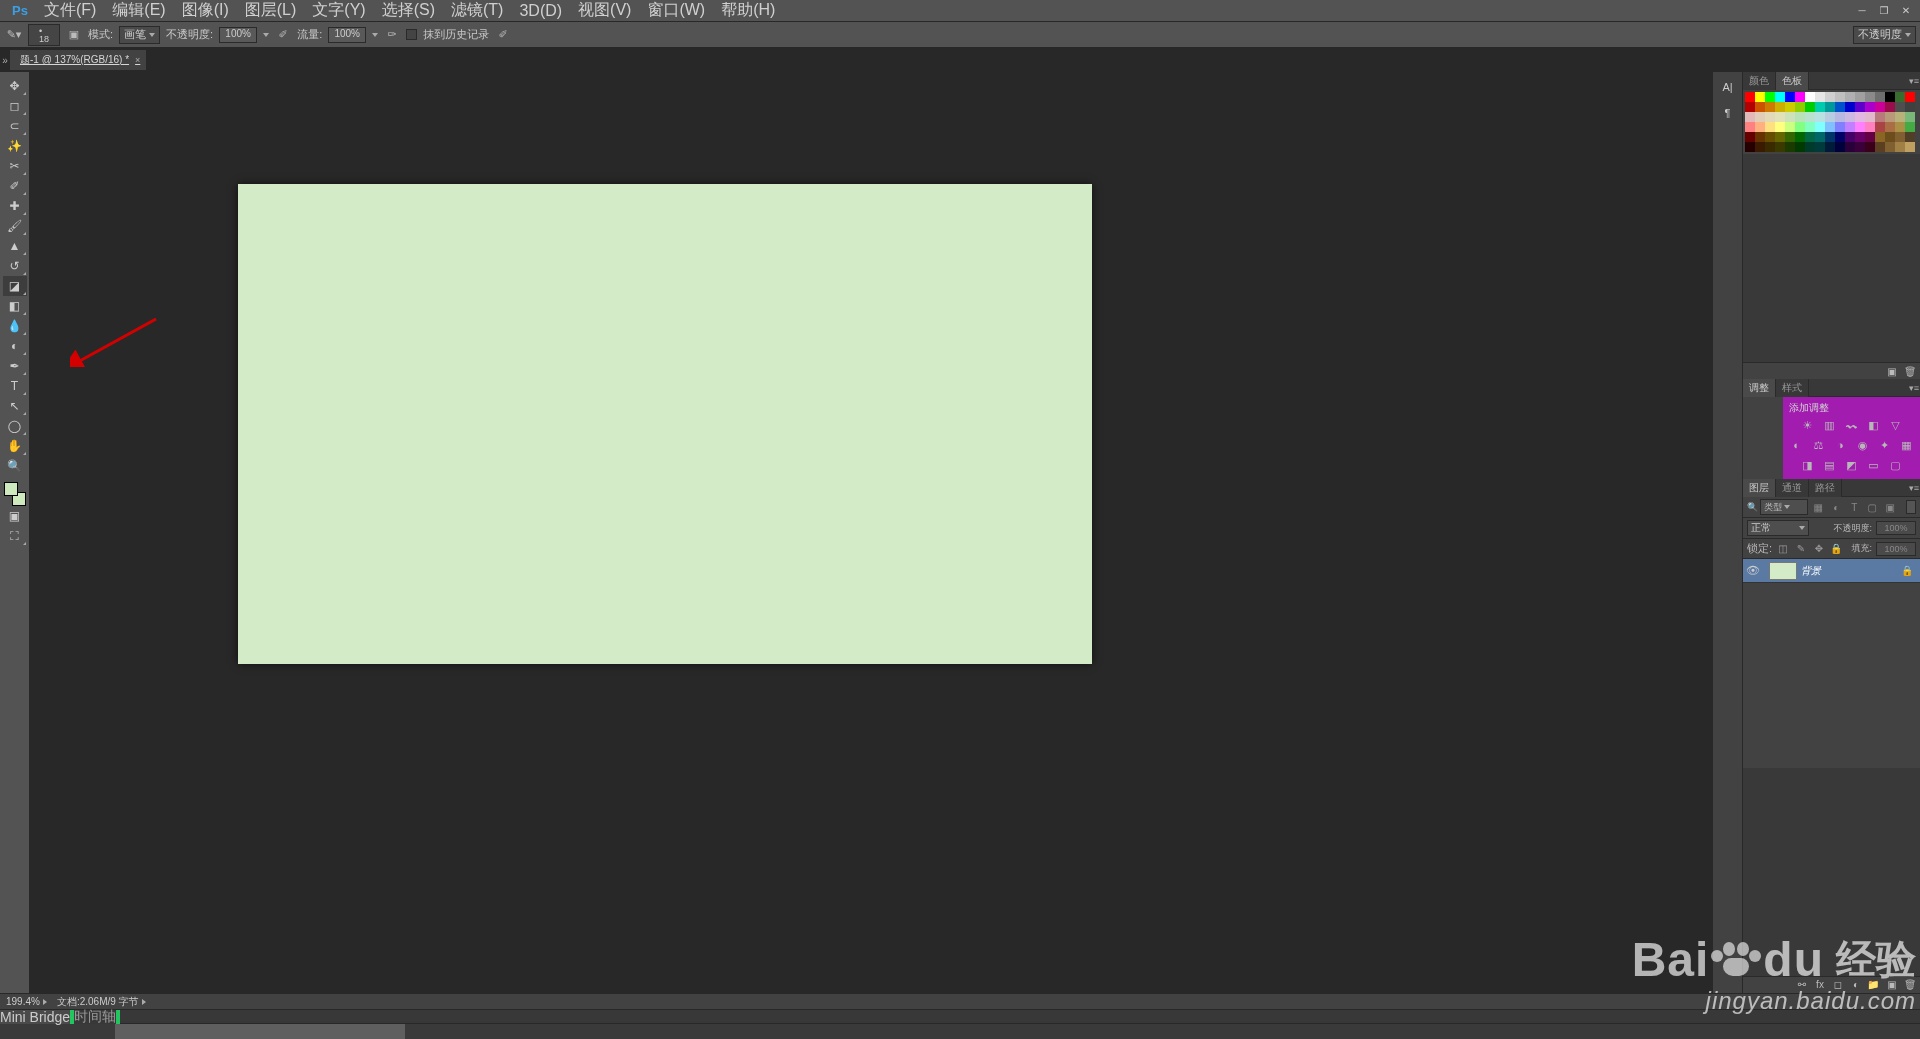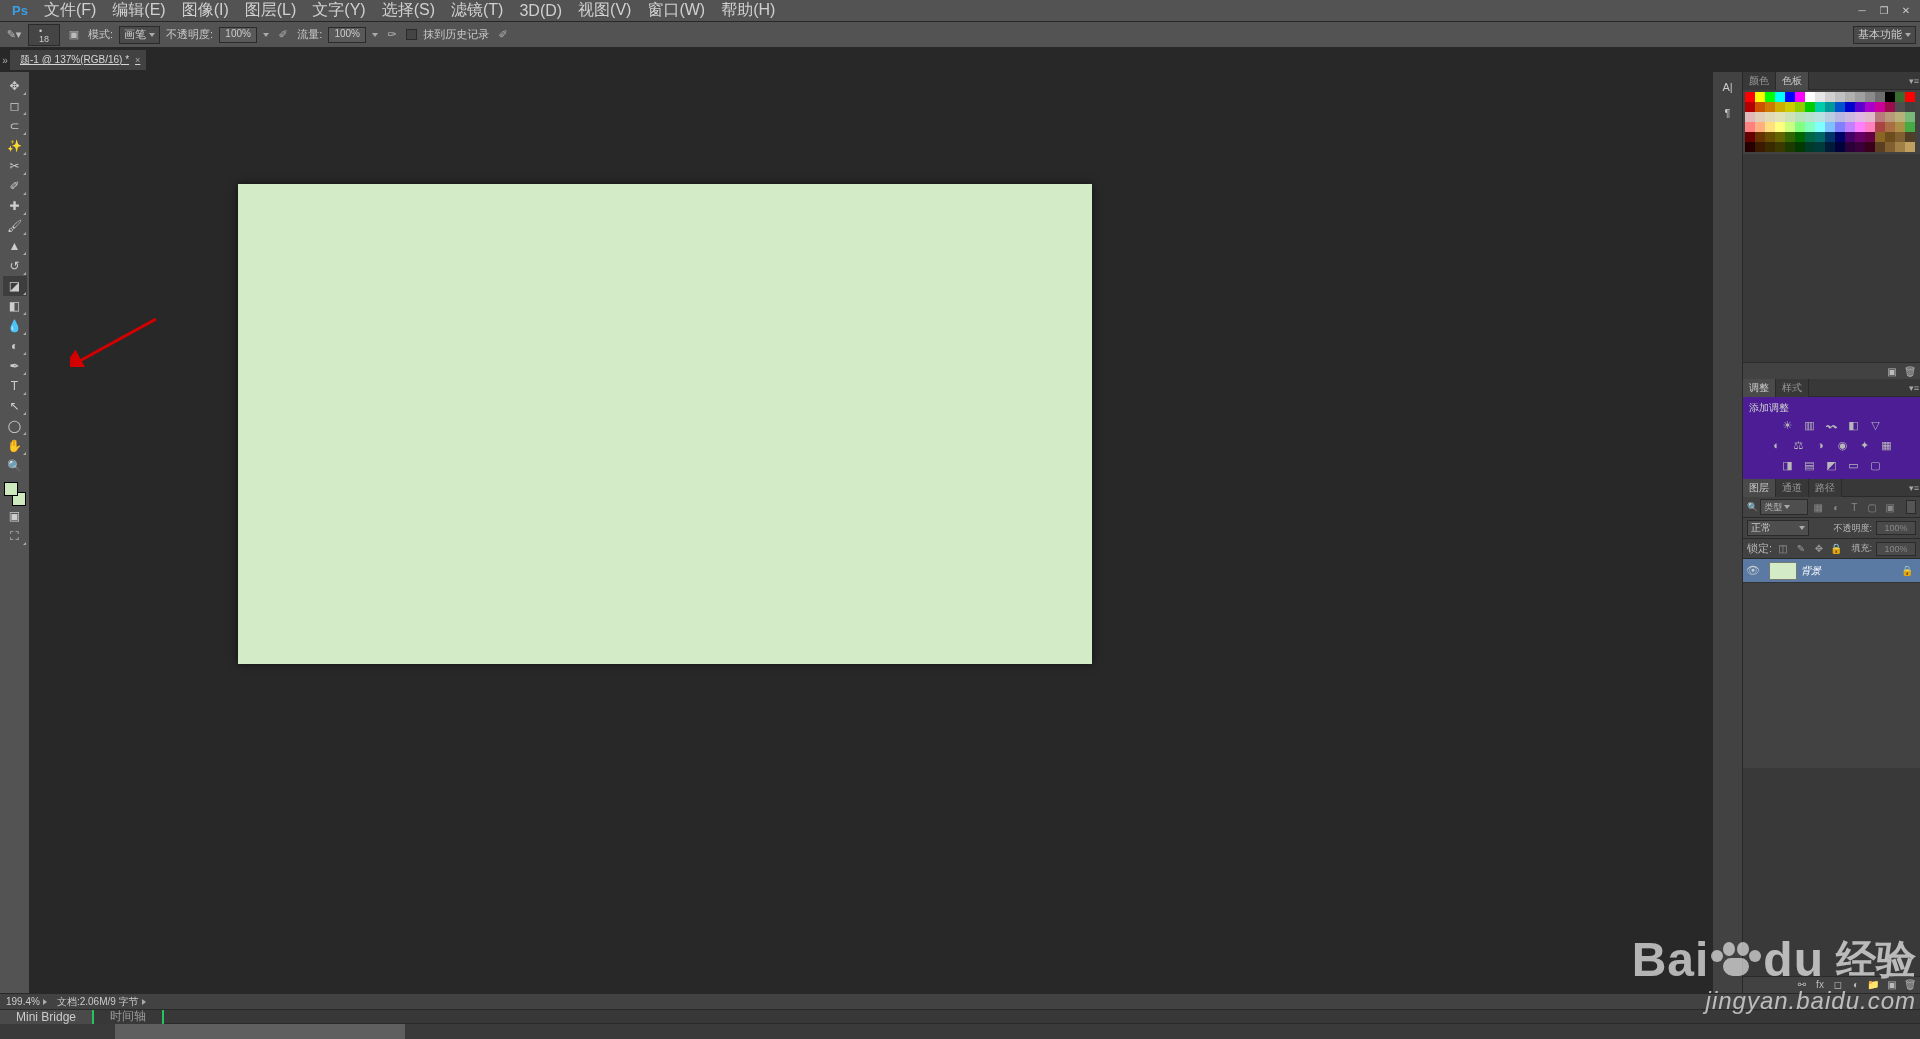--- a/index.html
+++ b/index.html
@@ -55,21 +55,21 @@
 
 .swatch-grid { padding: 2px; background: #424242; }
 .swatch-row { display: flex; }
 .swatch-cell { width: 10px; height: 10px; margin: 0; }
 
 .panel-body { flex: 1; background: #424242; }
 .panel-body.dark { background: #393939; }
 .panel-footer { display: flex; justify-content: flex-end; gap: 6px; padding: 2px 4px; border-top: 1px solid #2a2a2a; }
 .pf-icon { width: 12px; height: 12px; color: #bbb; font-size: 10px; display:flex; align-items:center; justify-content:center; }
 
-.adjust-panel { background: #4c1d95; padding: 4px 6px; }
+.adjust-panel { background: #a21caf; padding: 4px 6px; margin-left: 40px; }
 .adjust-label { font-size: 10px; color: #d0d0d0; }
 .adjust-row { display: flex; gap: 8px; justify-content: center; padding: 3px 0; }
 .adj-icon { width: 14px; height: 14px; color: #b8b8b8; font-size: 11px; display:flex; align-items:center; justify-content:center; }
 
 .layers-options { display: flex; align-items: center; padding: 2px 4px; gap: 2px; border-bottom: 1px solid #2a2a2a; font-size: 10px; color: #bbb; }
 .layer-kind { width: 48px; height: 16px; background: #4e4e4e; border: 1px solid #2a2a2a; font-size: 9px; display:flex; align-items:center; padding:0 3px; gap:2px; }
 .layer-filter-icon { width: 16px; height: 14px; color:#888; font-size:10px; display:flex; align-items:center; justify-content:center; }
 .layer-switch { width: 10px; height: 14px; background: #555; margin-left: auto; border: 1px solid #2a2a2a; }
 
 .layer-blend { display: flex; align-items: center; padding: 2px 4px; gap: 4px; border-bottom: 1px solid #2a2a2a; font-size: 10px; color: #bbb; }
@@ -86,21 +86,21 @@
 .layer-thumb { width: 28px; height: 18px; background: #d3ebc7; border: 1px solid #777; margin: 0 4px 0 6px; }
 .layer-name { font-style: italic; }
 .layer-lock-i { margin-left: auto; margin-right: 6px; font-size: 10px; }
 
 
 .status-bar { display: flex; align-items: center; height: 16px; background: #424242; border-top: 1px solid #282828; font-size: 10px; color: #ccc; padding-left: 6px; gap: 10px; }
 .status-item { display: flex; align-items: center; gap: 3px; }
 .arrow-r { display:inline-block; width:0; height:0; border-top:3px solid transparent; border-bottom:3px solid transparent; border-left:4px solid #aaa; }
 
 .bottom-tabs { display: flex; align-items: center; height: 14px; background: #383838; border-top: 1px solid #282828; }
-.btm-tab { font-size: 12px; color: #ccc; padding: 0 16px; background: #4a4a4a; height: 14px; display:flex; align-items:center; border-right: 2px solid #22c55e; }
+.btm-tab { font-size: 14px; color: #ccc; padding: 0 0; background: #4a4a4a; height: 14px; display:flex; align-items:center; border-right: 4px solid #22c55e; }
 .btm-tab.inactive { background: #383838; color: #999; }
 
 .scrollbar-h { height: 16px; background: #3a3a3a; border-top: 1px solid #282828; display:flex; }
 .sb-thumb { height: 16px; background: #5f5f5f; }
 
 
 .watermark { position: absolute; right: 4px; bottom: 24px; text-align: right; color: rgba(255,255,255,0.65); pointer-events: none; font-family: Arial, sans-serif; z-index: 10;}
 .wm-top { display: flex; align-items: flex-end; justify-content: flex-end; gap: 12px; }
 .wm-paw { width: 54px; height: 36px; position: relative; opacity: 0.6;}
 .wm-paw span { position: absolute; background: #fff; border-radius: 50%; }
@@ -149,21 +149,21 @@
   <span class="chev-d"></span>
   <span class="opt-icon">✐</span>
   <span class="opt-label">流量:</span>
   <div class="opt-text-input">100%</div>
   <span class="chev-d"></span>
   <span class="opt-icon">✑</span>
   <span class="opt-checkbox"></span>
   <span class="opt-label">抹到历史记录</span>
   <span class="opt-icon">✐</span>
   <div class="workspace-select opt-dropdown">
-    <span>基本功能</span>
+    <span>不透明度</span>
       <span class="chev-d"></span>
   </div>
 </div>
 
 <div class="tab-bar">
   <span class="tab-x-left">»</span>
   <div class="doc-tab">
     <span>题-1 @ 137%(RGB/16) *</span>
     <span class="tab-close">×</span>
   </div>

